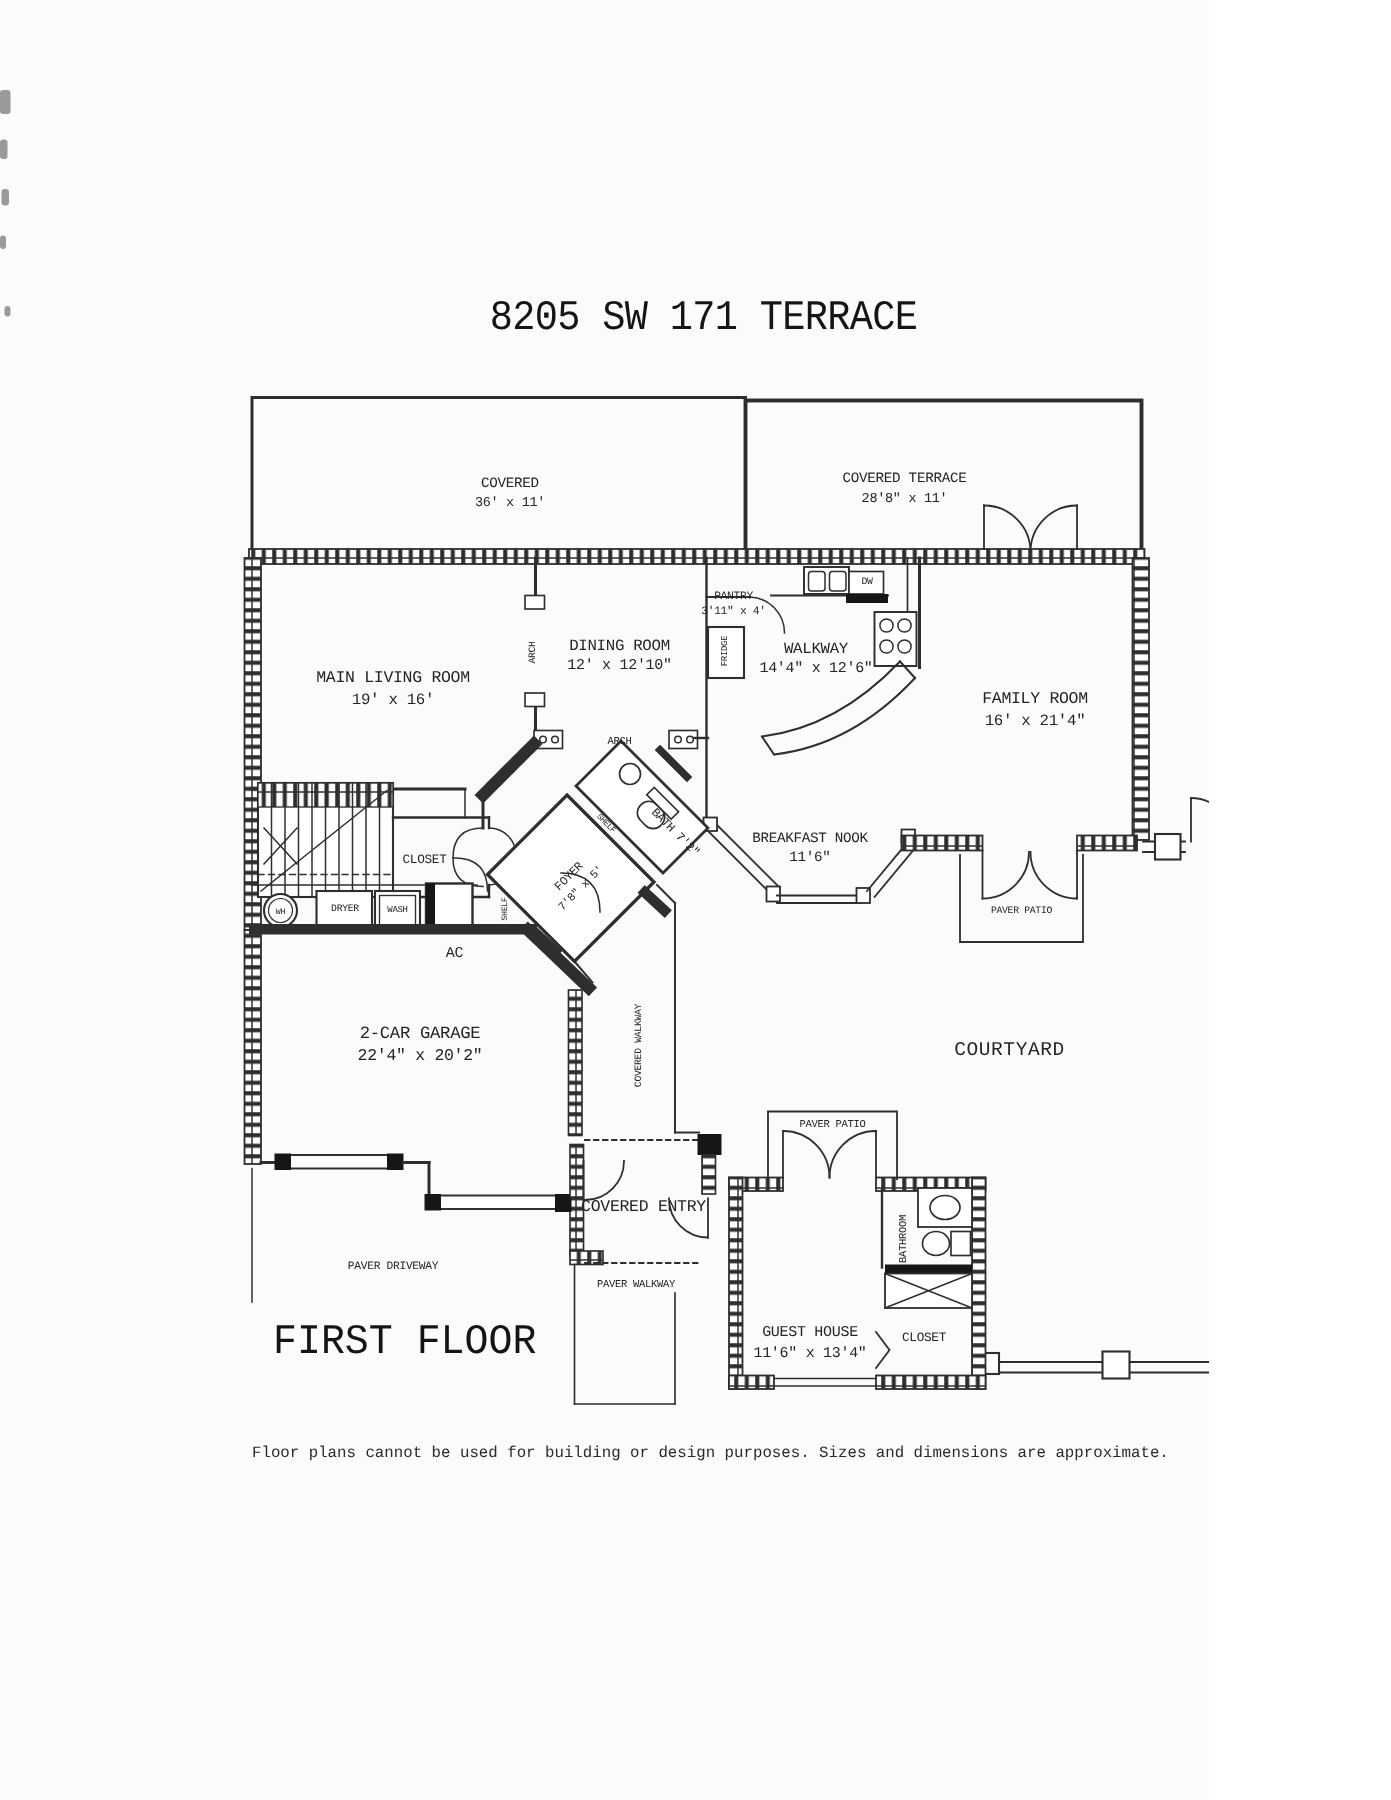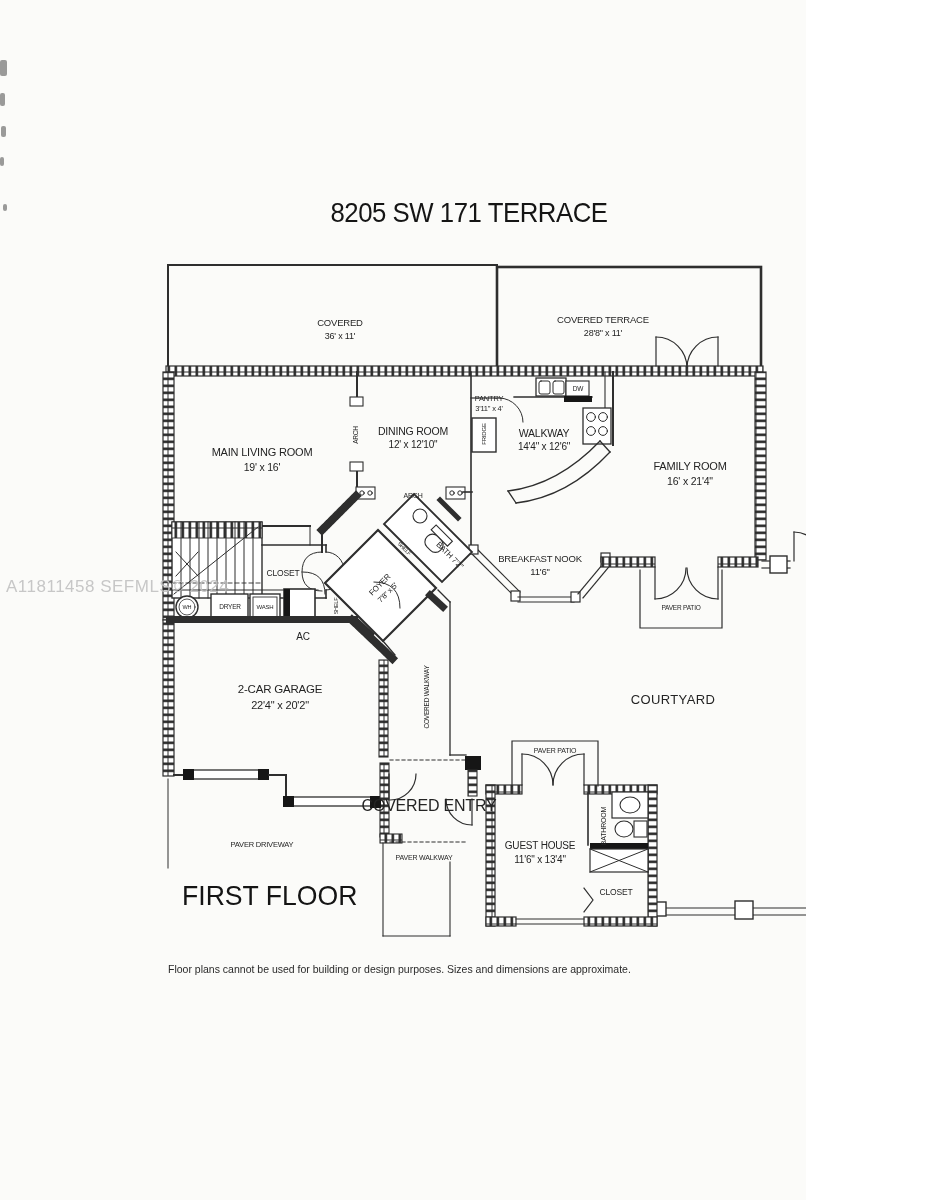--- a/index.html
+++ b/index.html
@@ -1,17 +1,17 @@
 <!DOCTYPE html>
 <html><head>
 <meta charset="utf-8">
 <style>
   html,body{margin:0;padding:0;background:#ffffff;}
   .page{position:relative;width:806px;height:1200px;background:#fbfbf9;overflow:hidden;
-        font-family:Liberation Sans, sans-serif;color:#222;}
+        font-family:Liberation Mono, monospace;color:#222;}
   svg{position:absolute;left:0;top:0;}
   .title{position:absolute;left:469px;top:197px;transform:translateX(-50%) scaleX(.92);
          font-size:28px;letter-spacing:-.5px;color:#151515;white-space:nowrap;}
   .lbl{position:absolute;transform:translate(-50%,-50%);text-align:center;color:#242424;
        white-space:nowrap;line-height:1.35;letter-spacing:-.2px;}
   .lbl .dims{letter-spacing:-.2px;}
   .rotm90{transform:translate(-50%,-50%) rotate(-90deg);}
   .rot45{transform:translate(-50%,-50%) rotate(45deg);}
   .rotm45{transform:translate(-50%,-50%) rotate(-45deg);}
   .watermark{position:absolute;left:6px;top:577px;font-size:17px;letter-spacing:.5px;
@@ -313,35 +313,35 @@
   <div class="lbl" style="left:283px;top:574px;font-size:8.5px">
     <div>CLOSET</div>
   </div>
   <div class="lbl" style="left:280px;top:697px;font-size:11.5px">
     <div>2-CAR GARAGE</div>
     <div class="dims" style="font-size:11px">22'4" x 20'2"</div>
   </div>
   <div class="lbl" style="left:673px;top:700px;font-size:13px;letter-spacing:.4px">
     <div>COURTYARD</div>
   </div>
-  <div class="lbl" style="left:540px;top:852px;font-size:10px">
+  <div class="lbl" style="left:540px;top:896px;font-size:10px">
     <div>GUEST HOUSE</div>
     <div class="dims">11'6" x 13'4"</div>
   </div>
   <div class="lbl rotm90" style="left:604px;top:826px;font-size:7px">
     <div>BATHROOM</div>
   </div>
   <div class="lbl" style="left:616px;top:893px;font-size:8.5px">
     <div>CLOSET</div>
   </div>
 
   <div class="lbl rotm90" style="left:427px;top:697px;font-size:6.5px">
     <div>COVERED WALKWAY</div>
   </div>
-  <div class="lbl" style="left:429px;top:806px;font-size:16px">
+  <div class="lbl" style="left:429px;top:806px;font-size:11px">
     <div>COVERED ENTRY</div>
   </div>
   <div class="lbl" style="left:424px;top:858px;font-size:7px">
     <div>PAVER WALKWAY</div>
   </div>
   <div class="lbl" style="left:262px;top:845px;font-size:7.5px">
     <div>PAVER DRIVEWAY</div>
   </div>
   <div class="lbl" style="left:681px;top:608px;font-size:6.5px">
     <div>PAVER PATIO</div>
@@ -374,16 +374,15 @@
   <div class="lbl" style="left:230px;top:607px;font-size:6.5px">
     <div>DRYER</div>
   </div>
   <div class="lbl" style="left:265px;top:607px;font-size:6px">
     <div>WASH</div>
   </div>
   <div class="lbl" style="left:303px;top:637px;font-size:10px">
     <div>AC</div>
   </div>
 
-  <div class="watermark">A11811458 SEFMLS© 2024</div>
   <div class="floor">FIRST FLOOR</div>
   <div class="disclaimer">Floor plans cannot be used for building or design purposes. Sizes and dimensions are approximate.</div>
 </div>
 
 </body></html>

